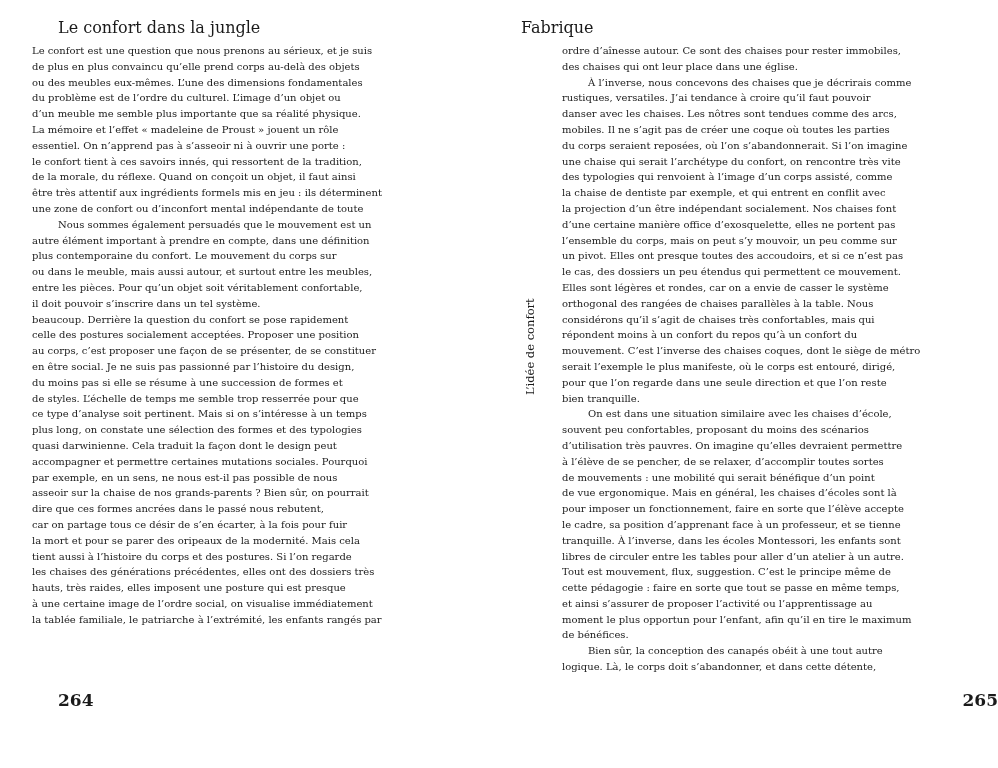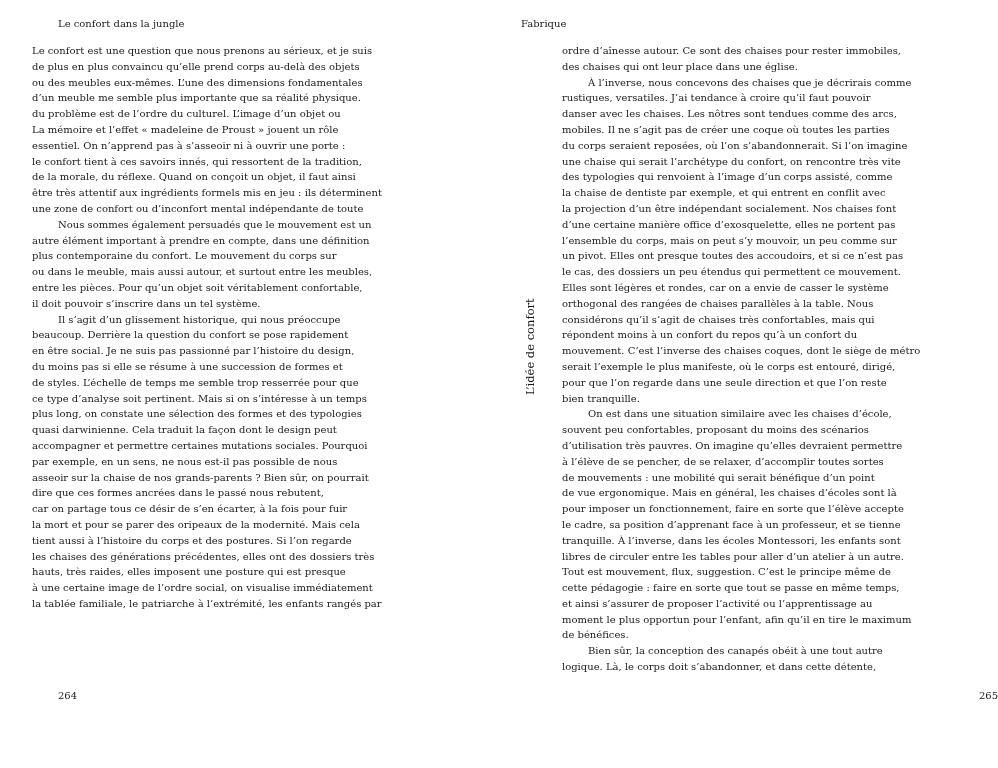--- a/index.html
+++ b/index.html
@@ -1,60 +1,61 @@
 <!DOCTYPE html>
 <html><head>
 <meta charset="utf-8">
 <style>
   html, body { margin:0; padding:0; background:#ffffff; }
   body { width:998px; height:768px; position:relative; overflow:hidden;
          font-family:"DejaVu Serif", "Liberation Serif", serif; color:#1a1a1a; }
   .page { position:absolute; top:0; height:768px; }
   .page.left { left:0; width:500px; }
   .page.right { left:499px; width:499px; }
-  .running-head { position:absolute; top:18px; font-size:10px; letter-spacing:0; white-space:nowrap; }
+  .running-head { position:absolute; top:18px; font-size:16px; letter-spacing:0; white-space:nowrap; }
   .left .running-head { left:58px; }
   .right .running-head { left:0; width:499px; text-align:left; padding-left:22px; box-sizing:border-box; }
   .body { position:absolute; top:43px; font-size:10px; line-height:15.8px; white-space:nowrap; }
   .left .body { left:32px; }
   .right .body { left:63px; }
   .line { display:block; height:15.8px; }
   .line.indent { padding-left:26px; }
-  .folio { position:absolute; top:690px; font-size:10px; }
+  .folio { position:absolute; top:690px; font-size:17px;font-weight:bold; }
   .left .folio { left:58px; }
   .right .folio { left:0; width:499px; text-align:right; padding-left:22px; box-sizing:border-box; }
   .side-label { position:absolute; left:24px; top:295px; width:16px; height:100px; }
   .side-label span { position:absolute; left:0; top:100px; transform-origin:0 0; transform:rotate(-90deg);
                      font-size:11.5px; white-space:nowrap; display:block; }
 </style>
 </head>
 <body>
 
 <div class="page left">
   <div class="running-head">Le confort dans la jungle</div>
   <div class="body" id="left-body">
       <span class="line">Le confort est une question que nous prenons au sérieux, et je suis</span>
       <span class="line">de plus en plus convaincu qu’elle prend corps au-delà des objets</span>
       <span class="line">ou des meubles eux-mêmes. L’une des dimensions fondamentales</span>
+      <span class="line">du problème est de l’ordre du culturel. L’image d’un objet ou</span>
       <span class="line">d’un meuble me semble plus importante que sa réalité physique.</span>
-      <span class="line">du problème est de l’ordre du culturel. L’image d’un objet ou</span>
       <span class="line">La mémoire et l’effet « madeleine de Proust » jouent un rôle</span>
       <span class="line">essentiel. On n’apprend pas à s’asseoir ni à ouvrir une porte :</span>
       <span class="line">le confort tient à ces savoirs innés, qui ressortent de la tradition,</span>
       <span class="line">de la morale, du réflexe. Quand on conçoit un objet, il faut ainsi</span>
       <span class="line">être très attentif aux ingrédients formels mis en jeu : ils déterminent</span>
       <span class="line">une zone de confort ou d’inconfort mental indépendante de toute</span>
       <span class="line indent">Nous sommes également persuadés que le mouvement est un</span>
       <span class="line">autre élément important à prendre en compte, dans une définition</span>
       <span class="line">plus contemporaine du confort. Le mouvement du corps sur</span>
       <span class="line">ou dans le meuble, mais aussi autour, et surtout entre les meubles,</span>
       <span class="line">entre les pièces. Pour qu’un objet soit véritablement confortable,</span>
       <span class="line">il doit pouvoir s’inscrire dans un tel système.</span>
-      <span class="line indent">Il s’agit d’un glissement historique, qui nous préoccupe</span>
       <span class="line">beaucoup. Derrière la question du confort se pose rapidement</span>
+      <span class="line">celle des postures socialement acceptées. Proposer une position</span>
+      <span class="line">au corps, c’est proposer une façon de se présenter, de se constituer</span>
       <span class="line">en être social. Je ne suis pas passionné par l’histoire du design,</span>
       <span class="line">du moins pas si elle se résume à une succession de formes et</span>
       <span class="line">de styles. L’échelle de temps me semble trop resserrée pour que</span>
       <span class="line">ce type d’analyse soit pertinent. Mais si on s’intéresse à un temps</span>
       <span class="line">plus long, on constate une sélection des formes et des typologies</span>
       <span class="line">quasi darwinienne. Cela traduit la façon dont le design peut</span>
       <span class="line">accompagner et permettre certaines mutations sociales. Pourquoi</span>
       <span class="line">par exemple, en un sens, ne nous est-il pas possible de nous</span>
       <span class="line">asseoir sur la chaise de nos grands-parents ? Bien sûr, on pourrait</span>
       <span class="line">dire que ces formes ancrées dans le passé nous rebutent,</span>

